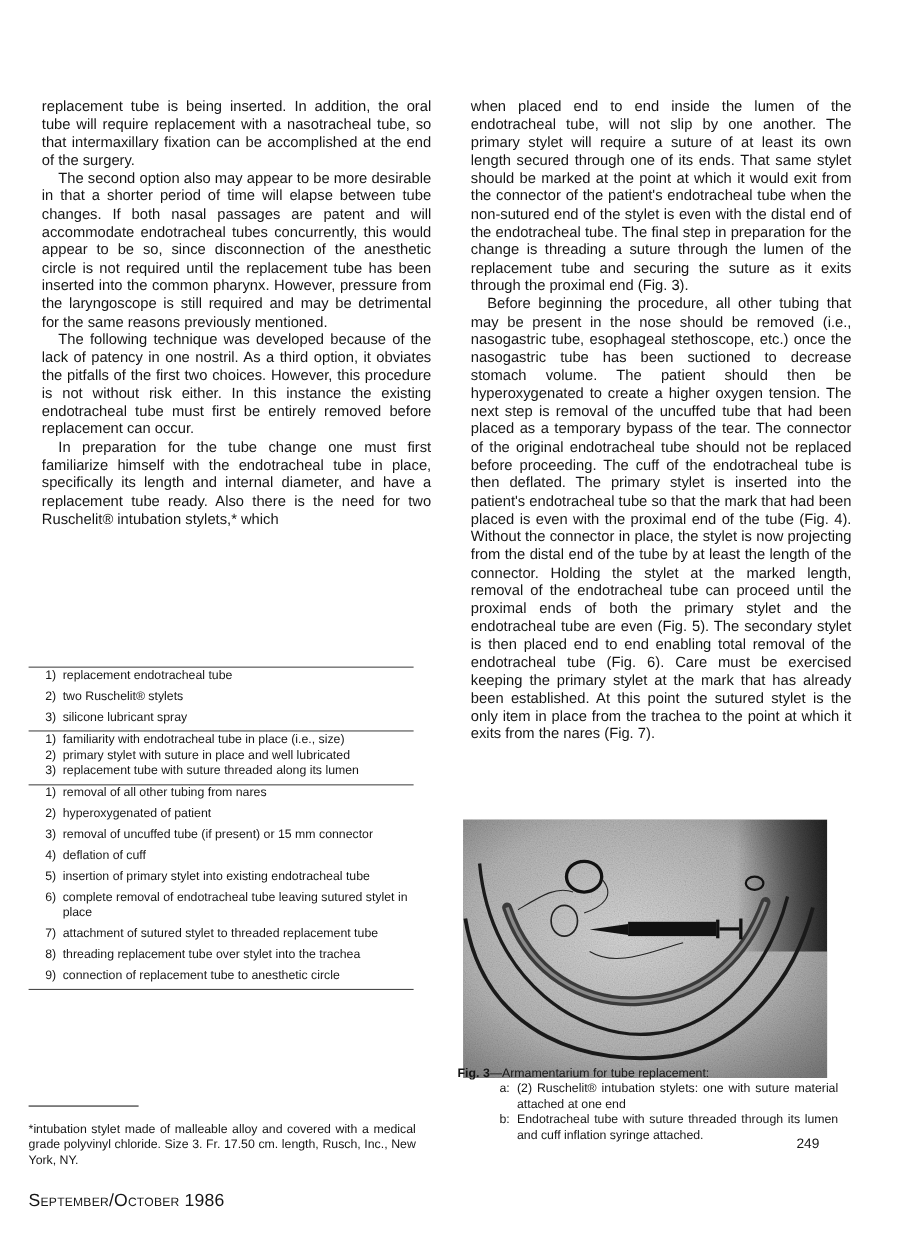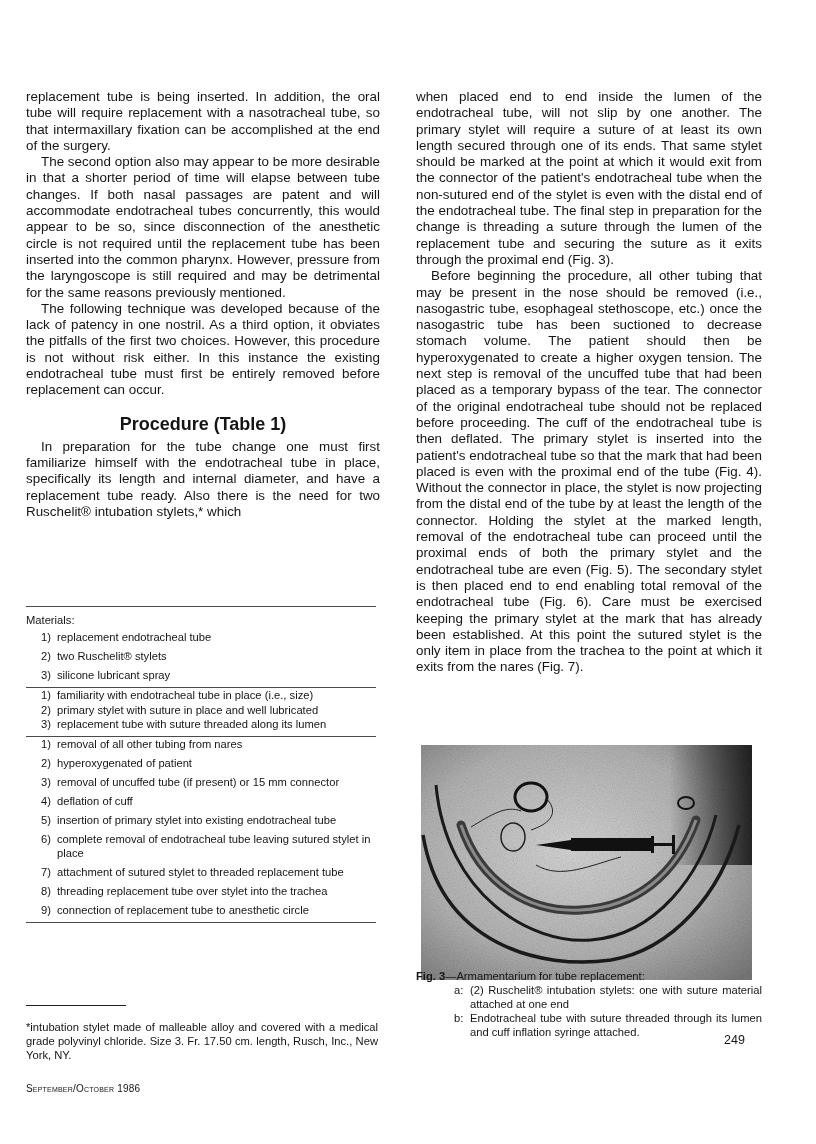--- a/index.html
+++ b/index.html
@@ -1,18 +1,18 @@
 <!DOCTYPE html>
 <html><head>
 <meta charset="utf-8">
 <style>
   html, body { margin: 0; padding: 0; background: #ffffff; }
   body { width: 816px; height: 1144px; position: relative; overflow: hidden;
          font-family: "Liberation Sans", sans-serif; color: #151515; }
-  .col { position: absolute; }
+  .col { position: absolute; margin-left: 12px; }
   .col-left { left: 26px; top: 89px; width: 354px; }
   .col-right { left: 416px; top: 89px; width: 346px; }
   p.body { margin: 0; font-size: 13.4px; line-height: 16.3px; text-align: justify;
            text-indent: 0; }
   p.body.indent { text-indent: 15px; }
   h2.section { margin: 14px 0 4px 0; font-size: 18px; font-weight: bold;
                text-align: center; line-height: 22px; }
   .table-block { position: absolute; left: 26px; top: 606px; width: 350px; }
   .table-title { font-weight: bold; font-size: 15px; letter-spacing: 0.3px;
                  margin: 0 0 7px 0; line-height: 18px; }
@@ -21,48 +21,46 @@
   ol.t-list { list-style: none; margin: 0 0 5px 0; padding: 0; }
   ol.t-list li { display: flex; font-size: 11.2px; line-height: 14px; }
   ol.t-list.loose li { margin-bottom: 5px; }
   ol.t-list.tight li { margin-bottom: 0.5px; }
   ol.t-list li .num { width: 25px; text-align: right; padding-right: 6px; flex: none; }
   ol.t-list li .txt { flex: 1; }
   .footnote-rule { position: absolute; left: 26px; top: 1005px; width: 100px;
                    border-top: 1px solid #222; }
   .footnote { position: absolute; left: 26px; top: 1020px; width: 352px;
               font-size: 11.2px; line-height: 14px; text-align: justify; }
-  .footer-left { position: absolute; left: 26px; top: 1083px; font-size: 10px;
+  .footer-left { position: absolute; left: 26px; top: 1083px; font-size: 16px;
                  font-variant: small-caps; letter-spacing: 0.2px; }
   .footer-right { position: absolute; left: 724px; top: 1033px; font-size: 12.5px; }
   .figure { position: absolute; left: 421px; top: 745px; width: 331px; height: 235px;
             background: #9a9a9a; overflow: hidden; }
   .figure svg { display: block; }
   .caption { position: absolute; left: 416px; top: 969px; width: 346px;
              font-size: 11.2px; line-height: 14px; }
   .caption .label { font-weight: bold; }
   .caption .sub { display: flex; margin-left: 38px; }
   .caption .sub .k { width: 16px; flex: none; }
   .caption .sub .v { flex: 1; text-align: justify; }
 </style>
 </head>
 <body>
 
 <div class="col col-left">
   <p class="body">replacement tube is being inserted. In addition, the oral tube will require replacement with a nasotracheal tube, so that intermaxillary fixation can be accomplished at the end of the surgery.</p>
   <p class="body indent">The second option also may appear to be more desirable in that a shorter period of time will elapse between tube changes. If both nasal passages are patent and will accommodate endotracheal tubes concurrently, this would appear to be so, since disconnection of the anesthetic circle is not required until the replacement tube has been inserted into the common pharynx. However, pressure from the laryngoscope is still required and may be detrimental for the same reasons previously mentioned.</p>
   <p class="body indent">The following technique was developed because of the lack of patency in one nostril. As a third option, it obviates the pitfalls of the first two choices. However, this procedure is not without risk either. In this instance the existing endotracheal tube must first be entirely removed before replacement can occur.</p>
-  <h2 class="section">Procedure (Table 1)</h2>
   <p class="body indent">In preparation for the tube change one must first familiarize himself with the endotracheal tube in place, specifically its length and internal diameter, and have a replacement tube ready. Also there is the need for two Ruschelit® intubation stylets,* which</p>
 </div>
 
 <div class="table-block">
   <div class="rule"></div>
 
-  <div class="group-title">Materials:</div>
   <ol class="t-list loose">
     <li>
         <span class="num">1)</span>
         <span class="txt">replacement endotracheal tube</span>
       </li>
     <li>
         <span class="num">2)</span>
         <span class="txt">two Ruschelit® stylets</span>
       </li>
     <li>

